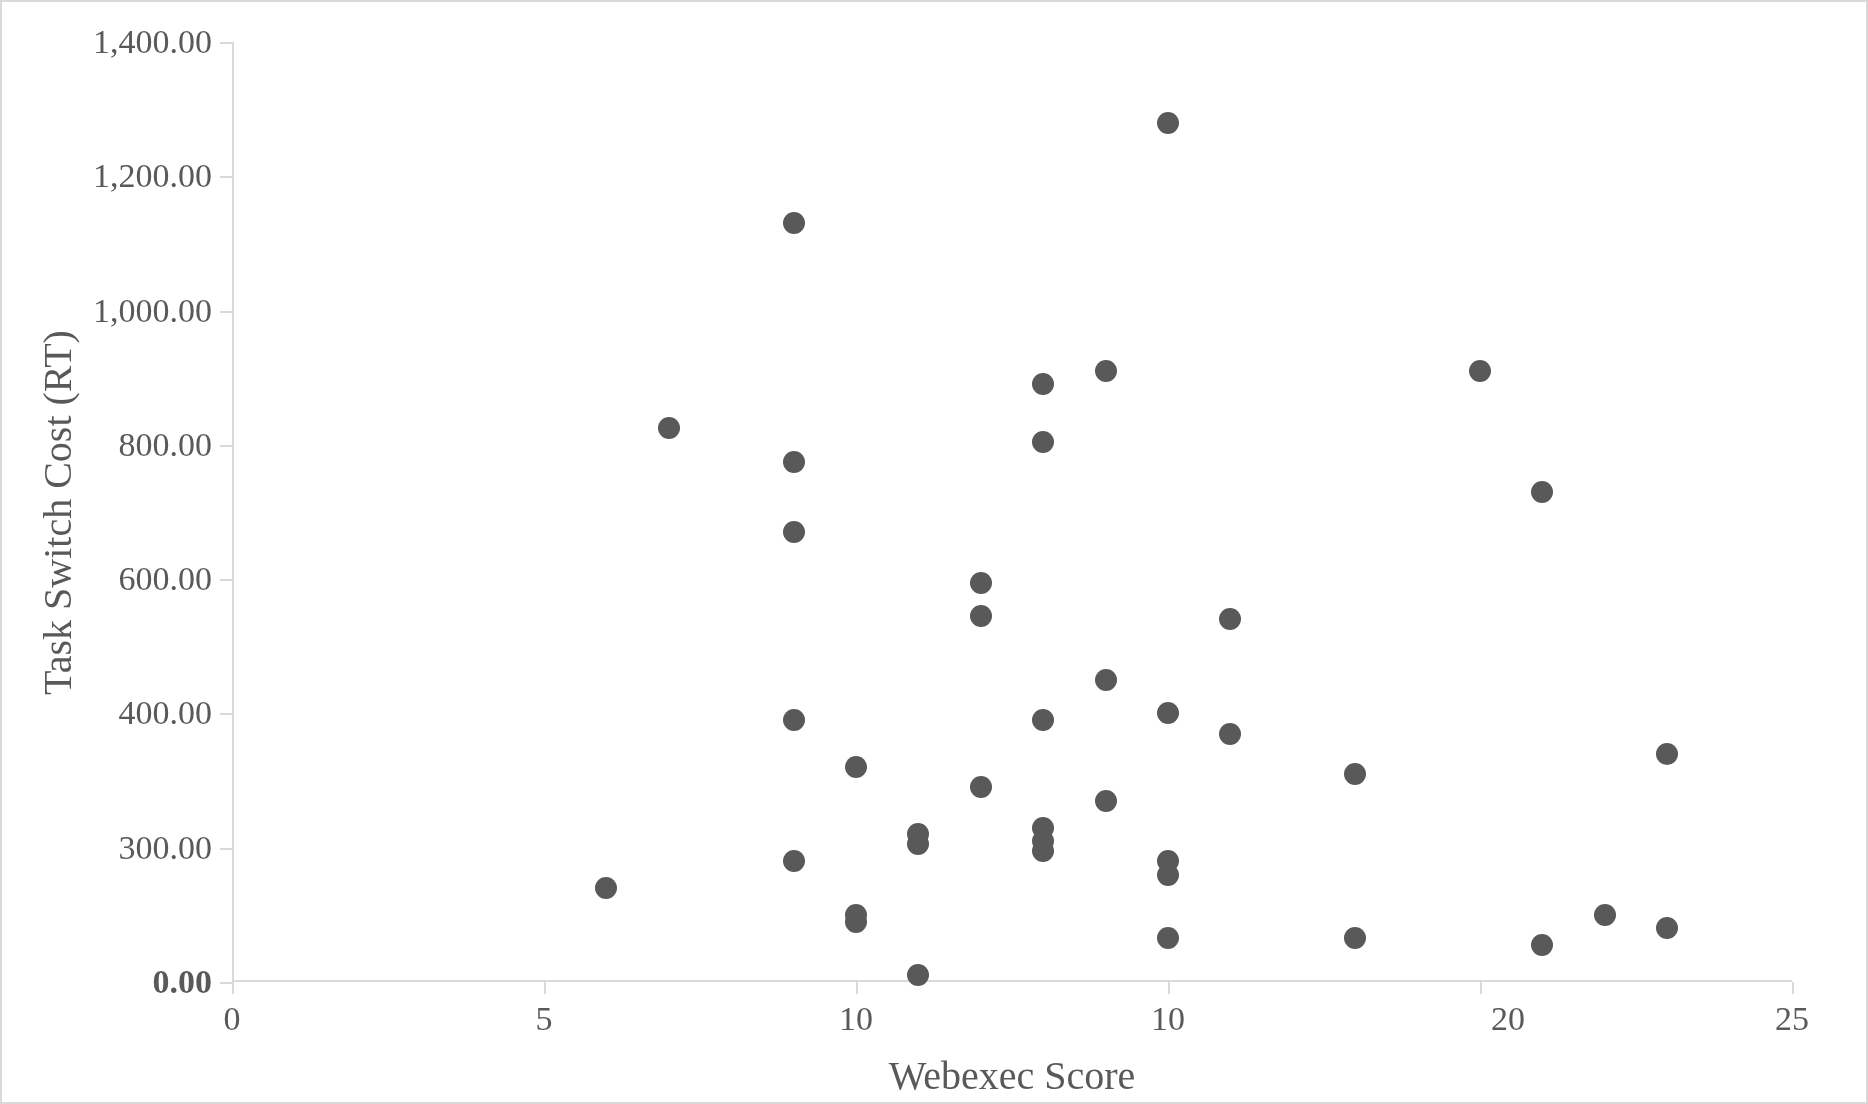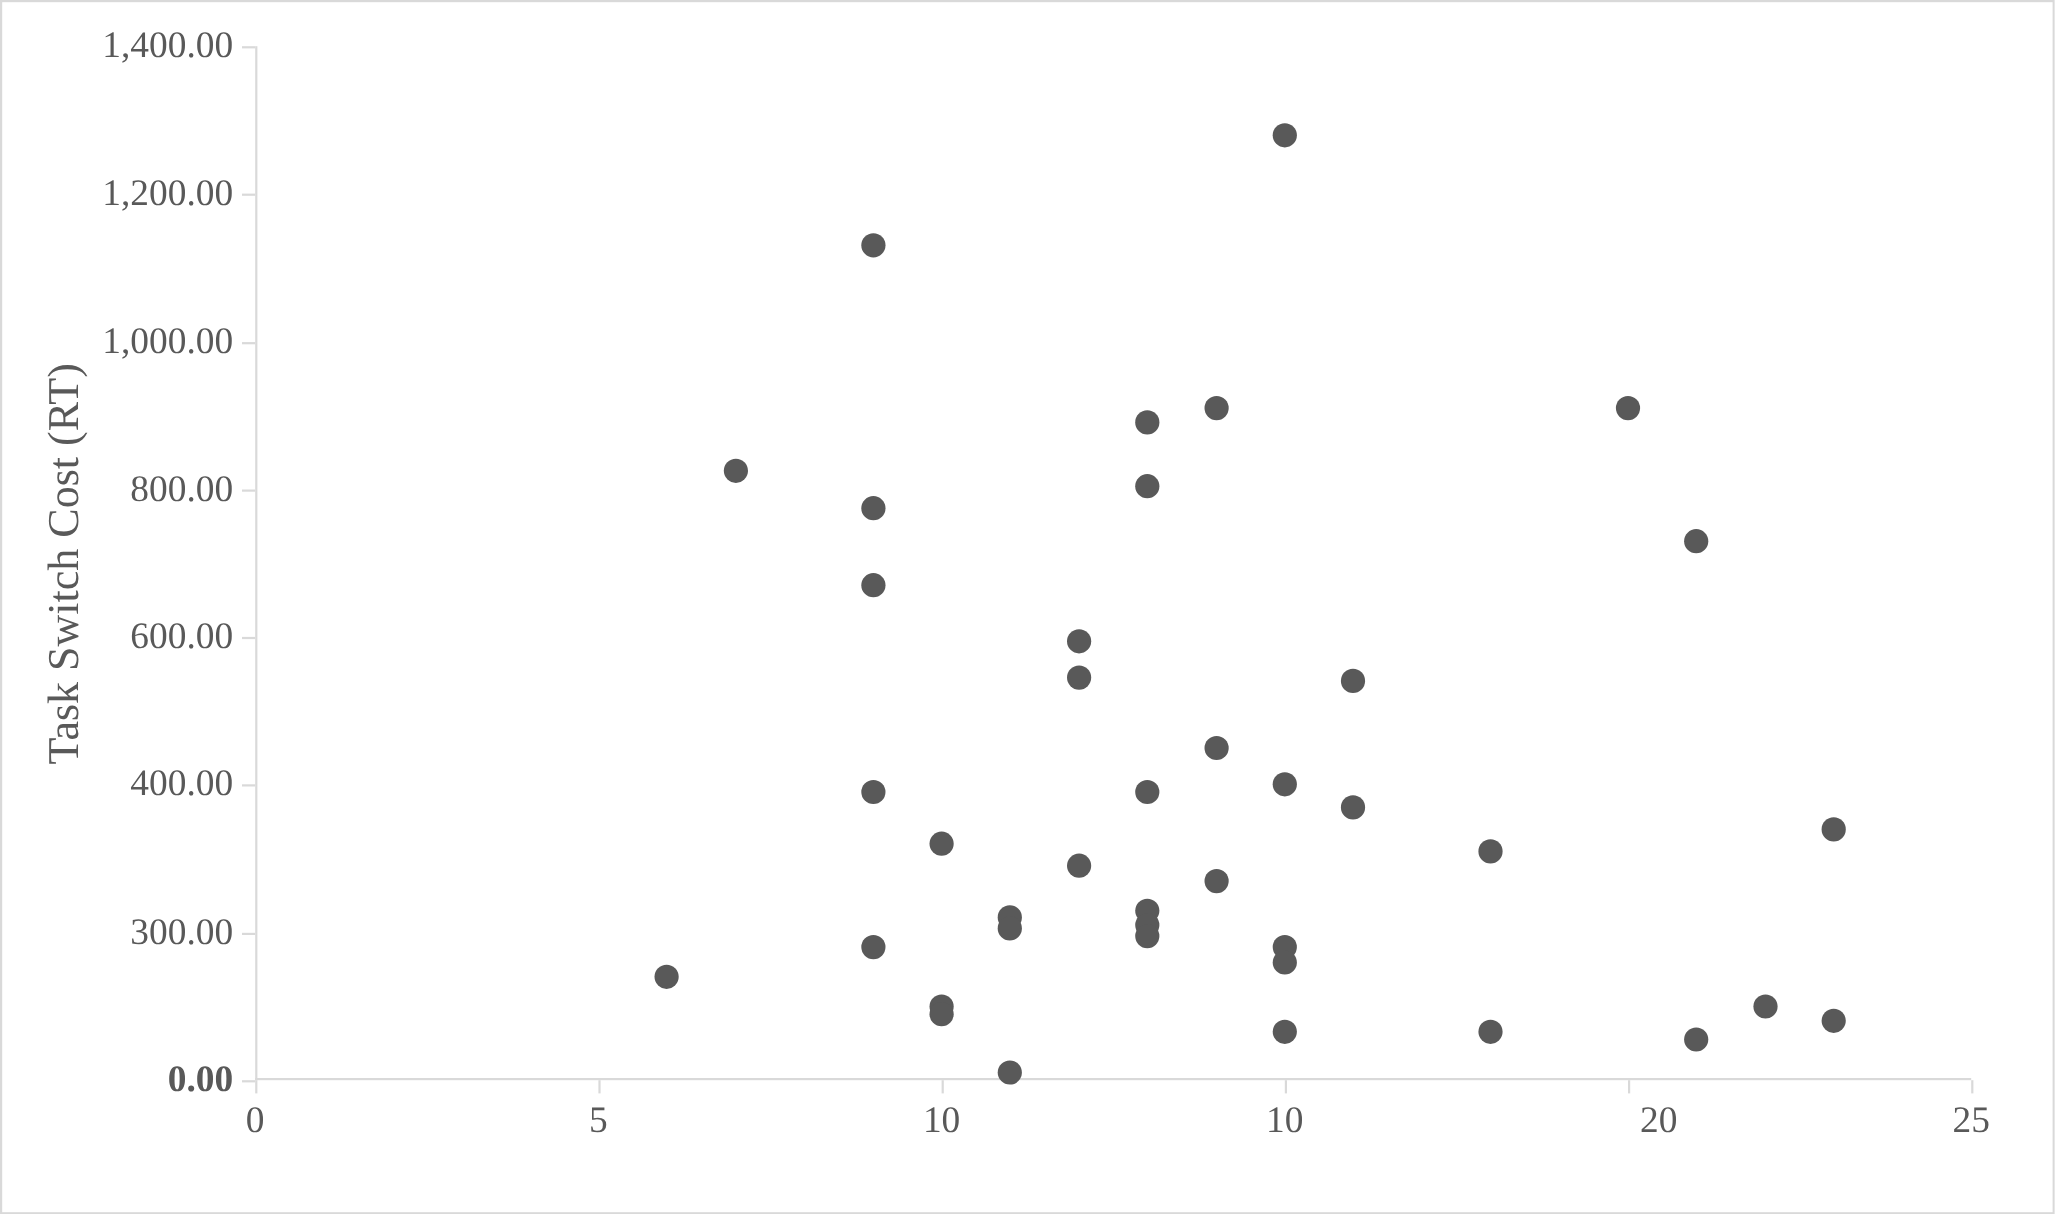--- a/index.html
+++ b/index.html
@@ -183,13 +183,14 @@
       <div class="point" style="left: 998.4px; top: 691.571px;"></div>
       <div class="point" style="left: 1123.2px; top: 731.857px;"></div>
       <div class="point" style="left: 1123.2px; top: 896.357px;"></div>
       <div class="point" style="left: 1248px; top: 329px;"></div>
       <div class="point" style="left: 1310.4px; top: 449.857px;"></div>
       <div class="point" style="left: 1310.4px; top: 903.071px;"></div>
       <div class="point" style="left: 1372.8px; top: 872.857px;"></div>
       <div class="point" style="left: 1435.2px; top: 711.714px;"></div>
       <div class="point" style="left: 1435.2px; top: 886.286px;"></div>
     </div>
+  <div class="x-axis-title">Webexec Score</div>
 </div>
 
 </body></html>

